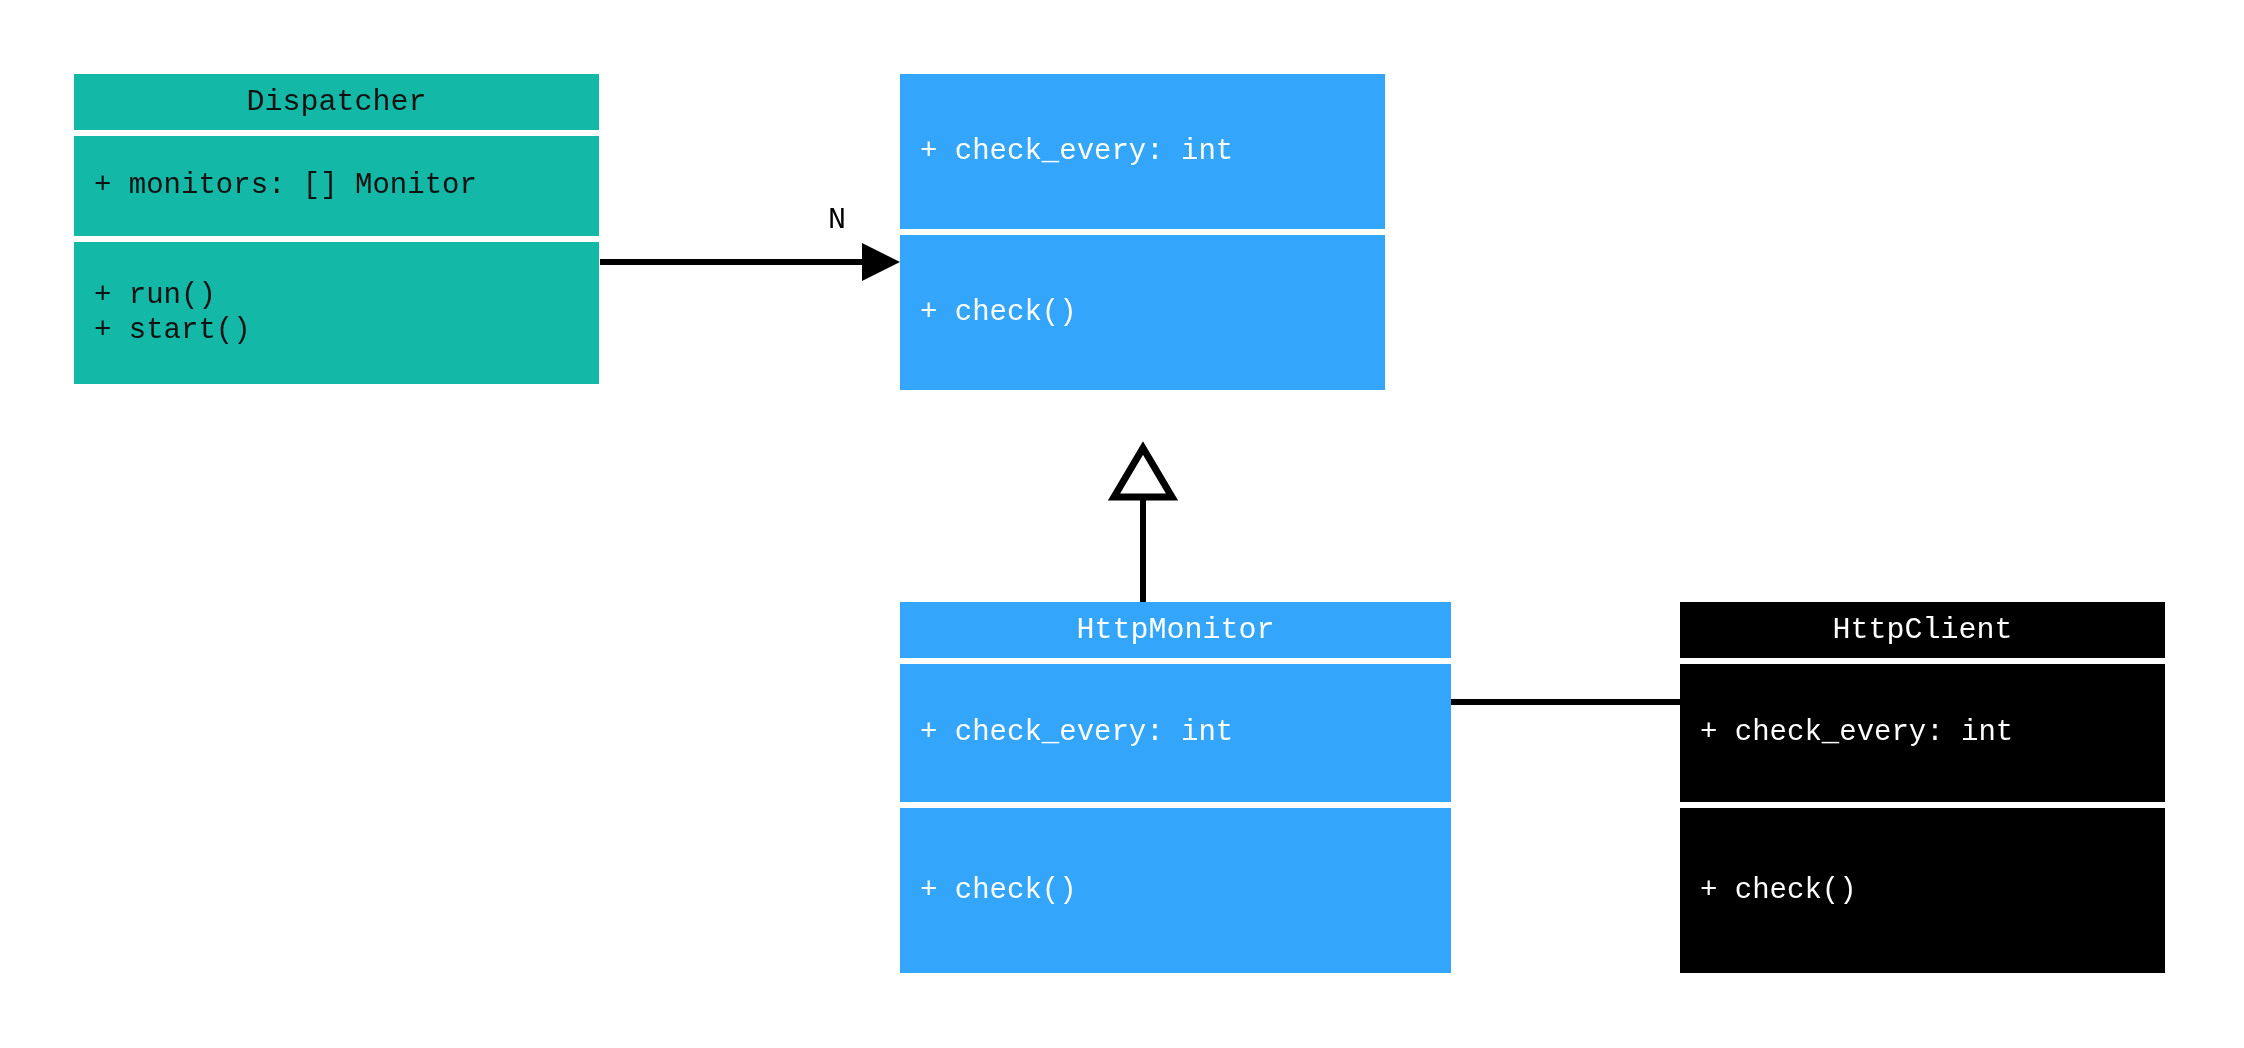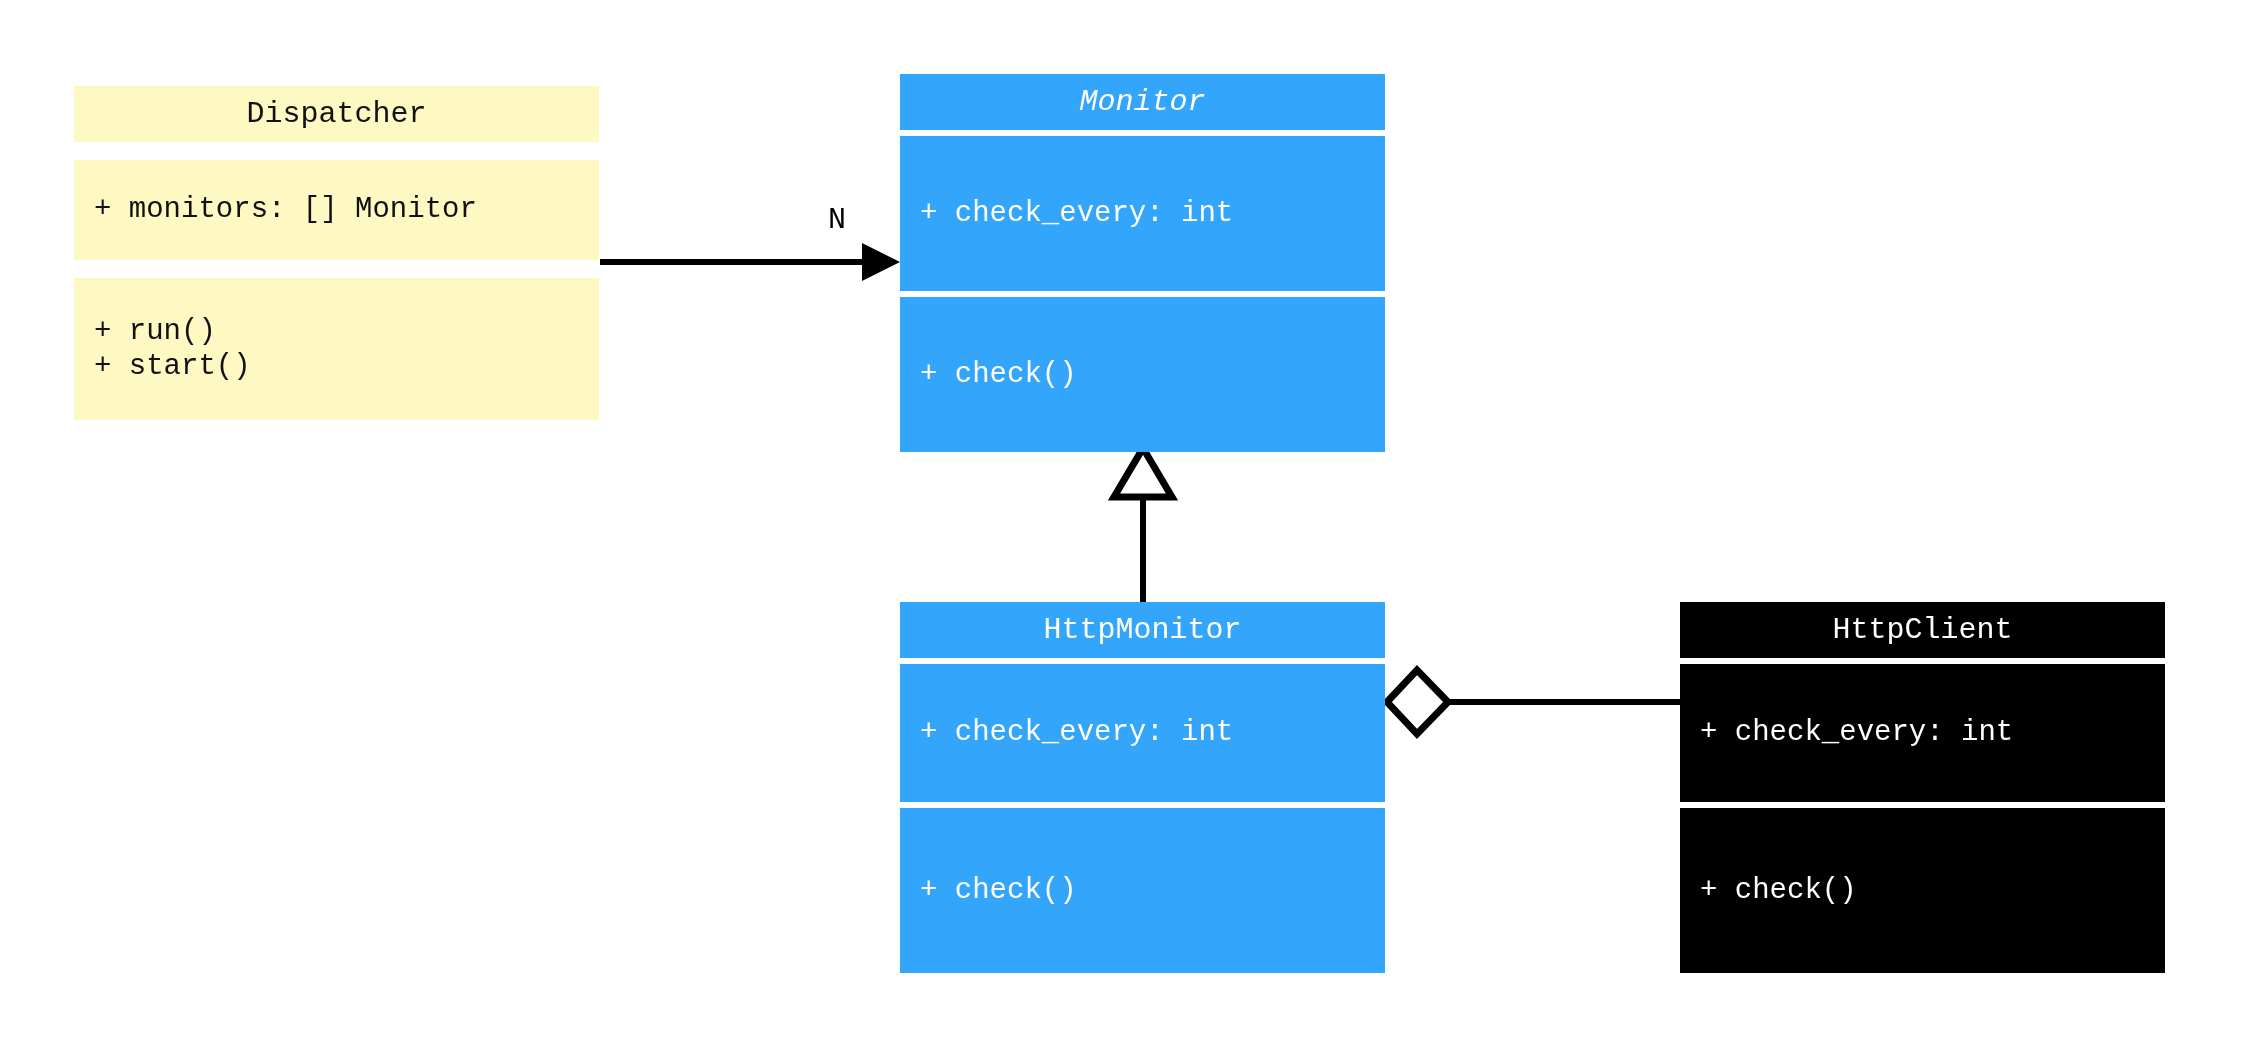--- a/index.html
+++ b/index.html
@@ -50,21 +50,21 @@
     justify-content: center;
     height: 100%;
   }
   .member {
     font-size: 29px;
     line-height: 1.22;
     white-space: pre;
   }
 
   
-  .theme-yellow .compartment { background: #fef9c3; margin-top: 12px; }
+  .theme-yellow .compartment { background: #14b8a6; }
   .theme-yellow .class-title,
   .theme-yellow .member { color: #111111; }
 
   .theme-blue .compartment { background: #33a6fb; }
   .theme-blue .class-title,
   .theme-blue .member { color: #ffffff; }
 
   .theme-green .compartment { background: #000000; }
   .theme-green .class-title,
   .theme-green .member { color: #ffffff; }
@@ -121,36 +121,33 @@
     </div>
     <div class="compartment" style="height:142px;">
       <div class="member-list">
         <span class="member">+ run()</span>
         <span class="member">+ start()</span>
       </div>
     </div>
   </div>
 
   <div class="uml-class theme-blue" style="left:900px; top:74px; width:485px;">
-    <div class="compartment title" style="height:56px;">
-      <span class="class-title abstract">Monitor</span>
-    </div>
     <div class="compartment" style="height:155px;">
       <div class="member-list">
         <span class="member">+ check_every: int</span>
       </div>
     </div>
     <div class="compartment" style="height:155px;">
       <div class="member-list">
         <span class="member">+ check()</span>
       </div>
     </div>
   </div>
 
-  <div class="uml-class theme-blue" style="left:900px; top:602px; width:485px;">
+  <div class="uml-class theme-blue" style="left:900px; top:602px; width:551px;">
     <div class="compartment title" style="height:56px;">
       <span class="class-title">HttpMonitor</span>
     </div>
     <div class="compartment" style="height:138px;">
       <div class="member-list">
         <span class="member">+ check_every: int</span>
       </div>
     </div>
     <div class="compartment" style="height:165px;">
       <div class="member-list">

